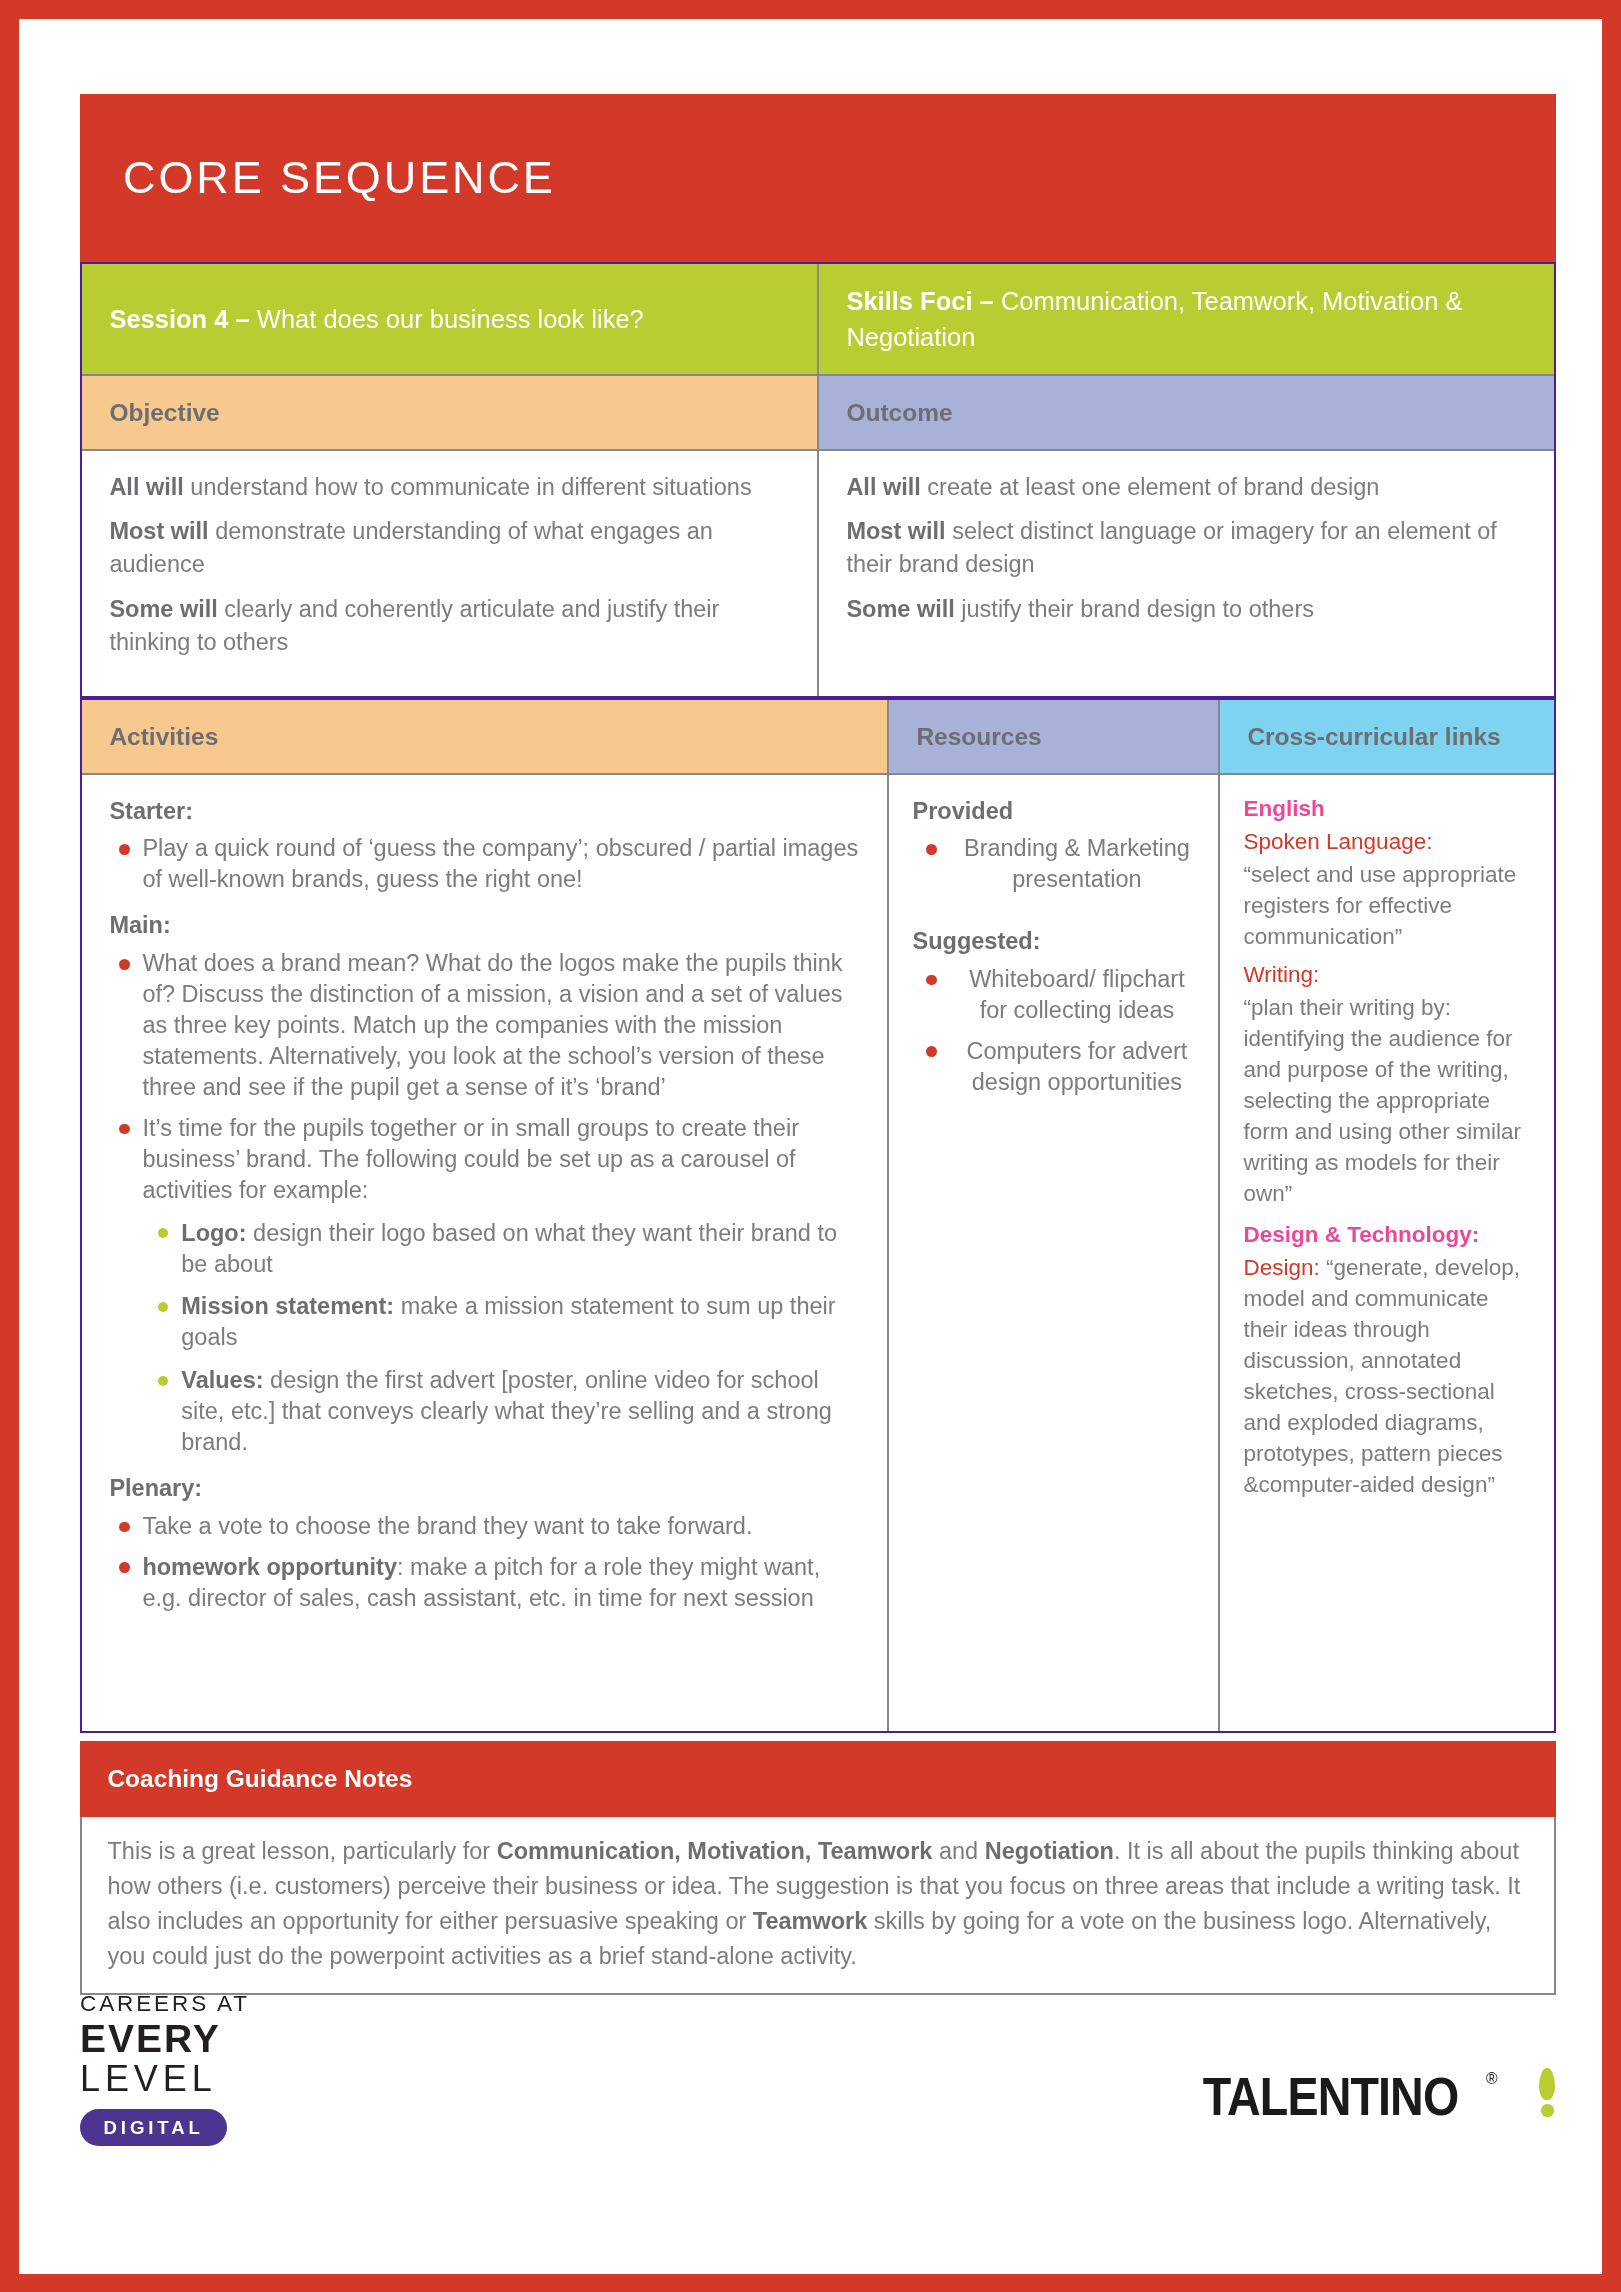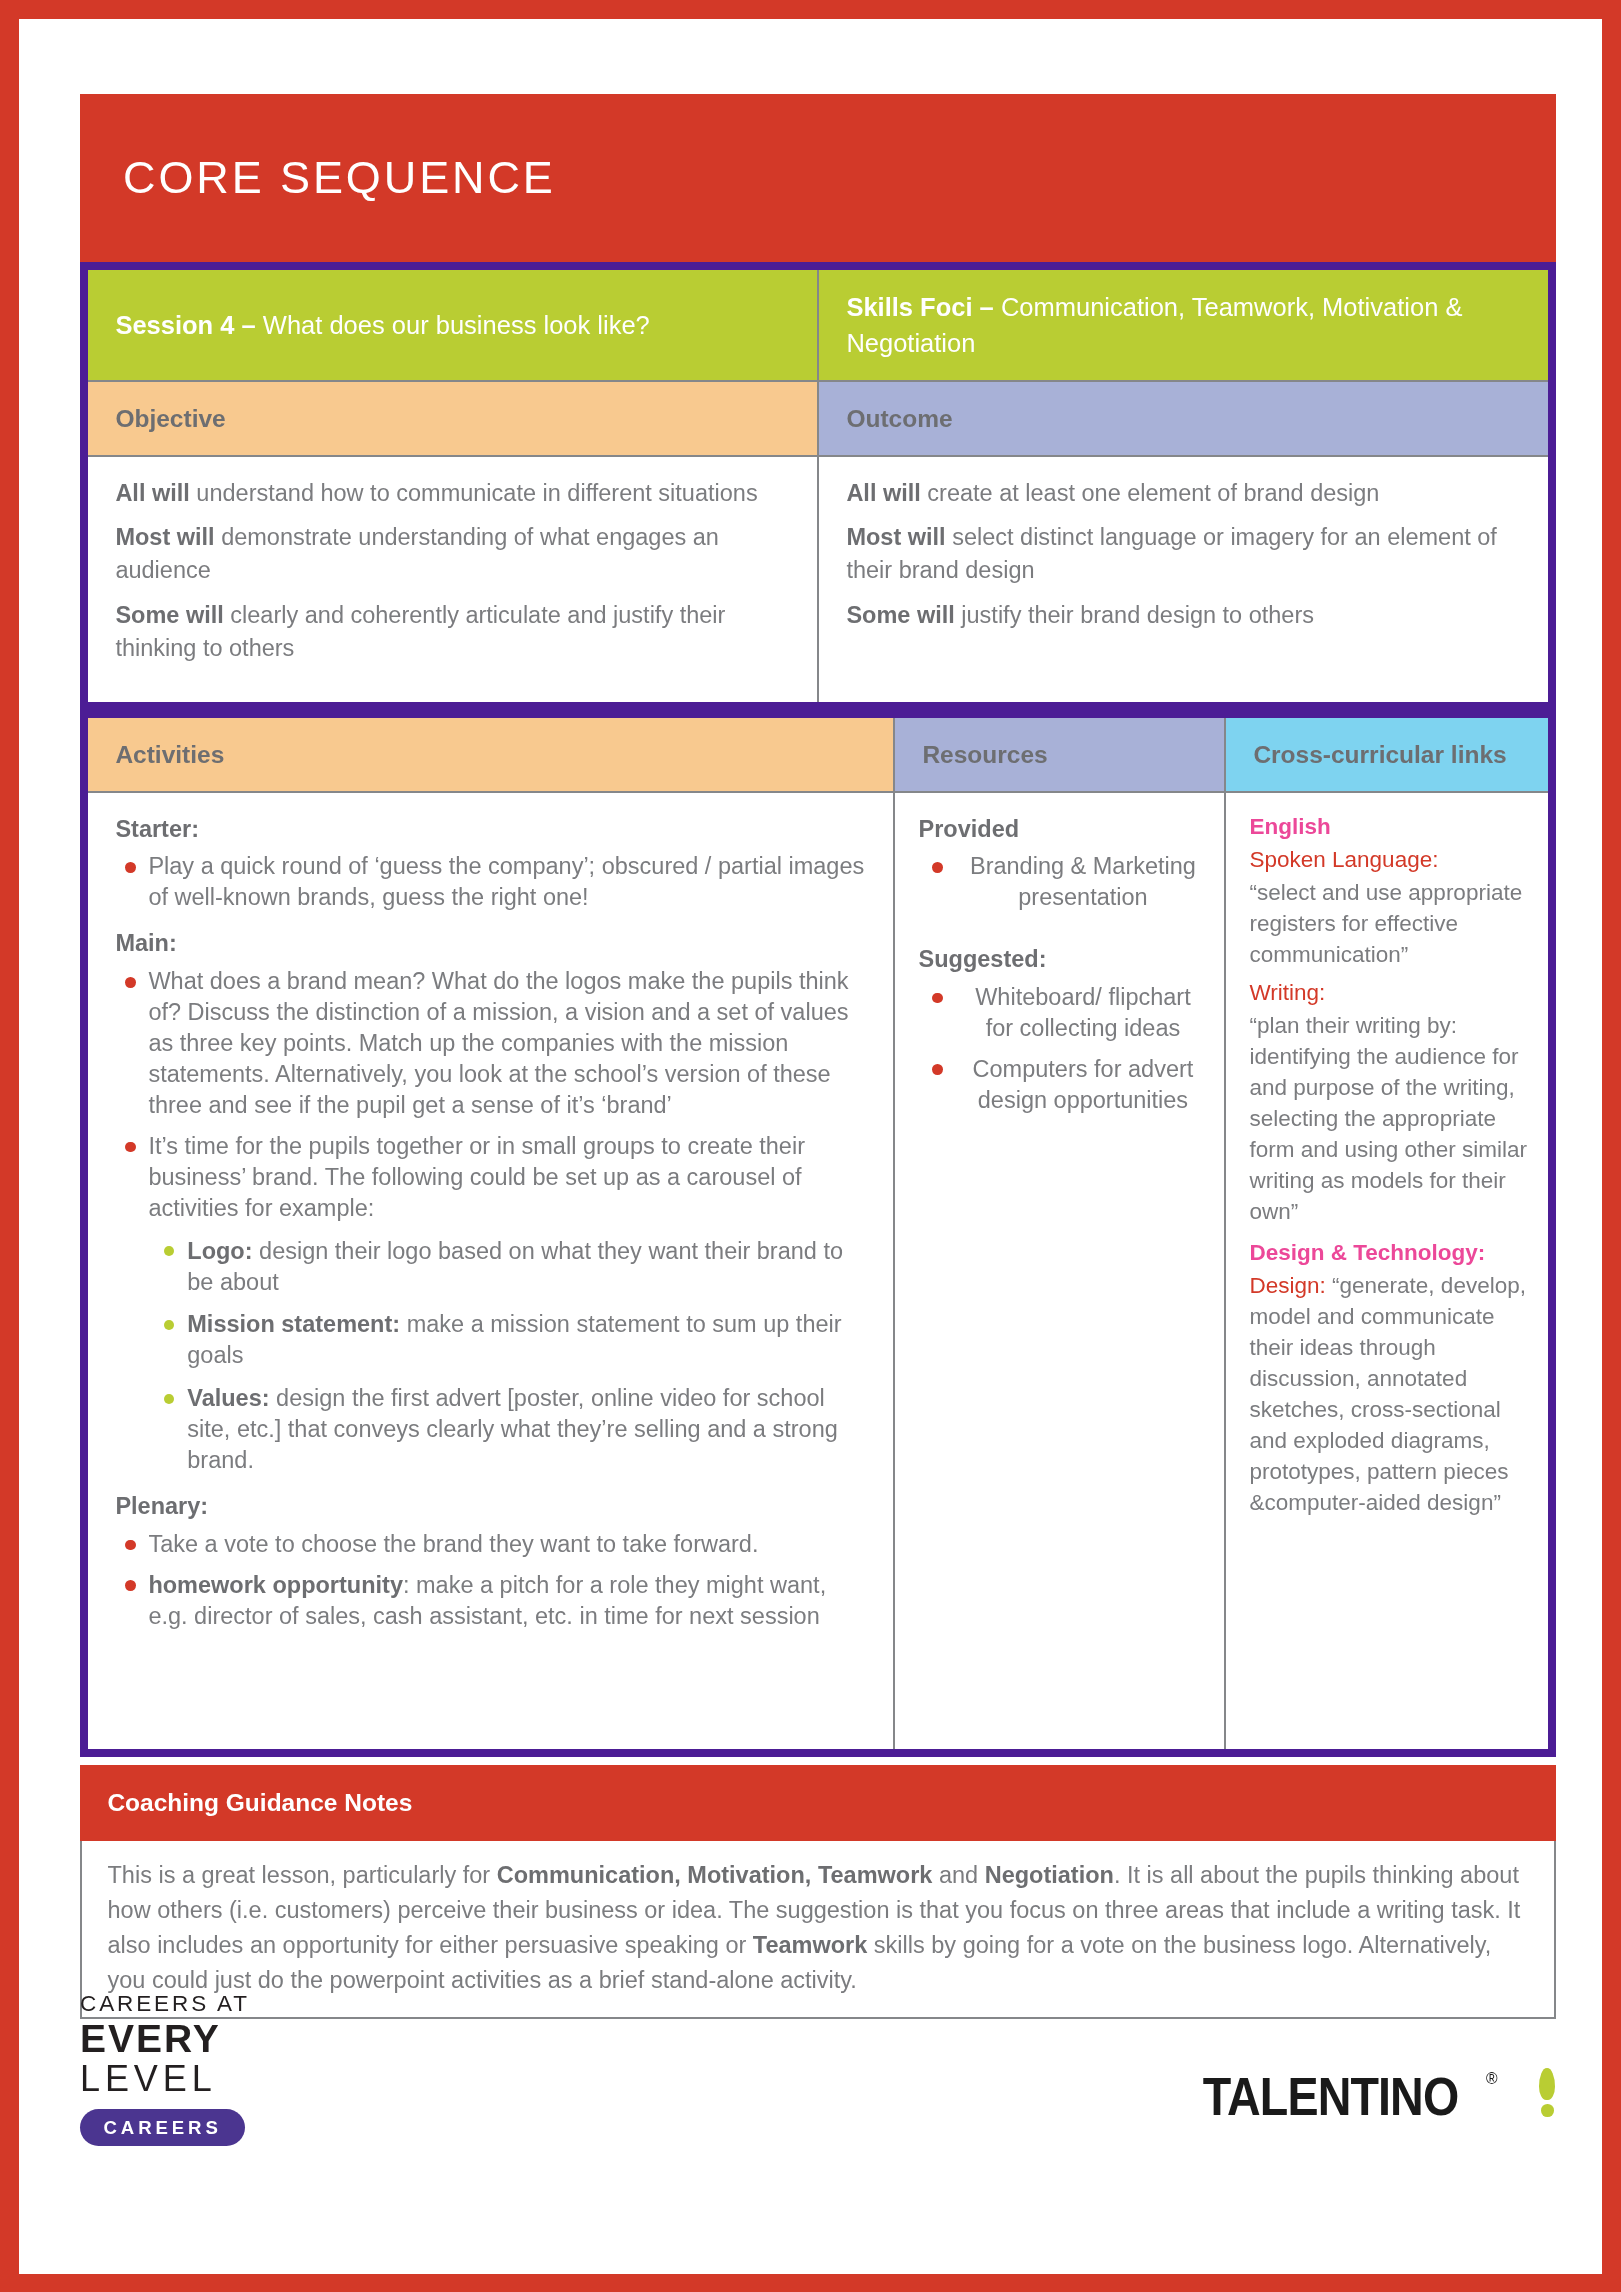--- a/index.html
+++ b/index.html
@@ -16,21 +16,21 @@
 
   
   .banner{
     height:168px;background:#d33928;color:#fff;
     display:flex;align-items:center;
     padding-left:43px;box-sizing:border-box;
     font-size:45px;letter-spacing:2.9px;font-weight:400;
   }
 
   
-  .tbl{background:#85878a;border:8px solid #4c1d95;display:grid;}
+  .tbl{background:#85878a;border:2px solid #4c1d95;display:grid;}
   .t1{grid-template-columns:1fr 1fr;grid-template-rows:110px 73px 245px;gap:2px;}
   .t2{grid-template-columns:805px 329px 1fr;grid-template-rows:73px 956px;gap:2px;margin-top:0px;}
   .cell{background:#fff;box-sizing:border-box;overflow:hidden;}
 
   .green{background:#b9cd33;color:#fff;display:flex;flex-direction:column;justify-content:center;
          padding:0 27.4px;font-size:25.5px;line-height:36px;}
   .green .b2{font-weight:bold;}
   .hdr{font-size:24.5px;font-weight:bold;color:#6d6e71;display:flex;align-items:center;padding:0 27.4px;}
   .orange{background:#f8c98f;}
   .peri{background:#a8b1d7;}
@@ -187,21 +187,21 @@
     <div class="notes">
       <p style="margin:0"><span>This is a great lesson, particularly for </span><span class="b">Communication, Motivation, Teamwork</span><span> and </span><span class="b">Negotiation</span><span>. It is all about the pupils thinking about how others (i.e. customers) perceive their business or idea. The suggestion is that you focus on three areas that include a writing task. It also includes an opportunity for either persuasive speaking or </span><span class="b">Teamwork</span><span> skills by going for a vote on the business logo. Alternatively, you could just do the powerpoint activities as a brief stand-alone activity.</span></p>
     </div>
 
   </div>
 
   <div class="careers">
     <div class="l1">CAREERS AT</div>
     <div class="l2">EVERY</div>
     <div class="l3">LEVEL</div>
-    <div class="pill">CAREERS</div>
+    <div class="pill">DIGITAL</div>
   </div>
 
   <div class="talentino">
     <span class="name">TALENTINO</span>
     <span class="reg">®</span>
     <span class="excl">
       <span class="bar"></span>
         <span class="dot"></span>
     </span>
   </div>

